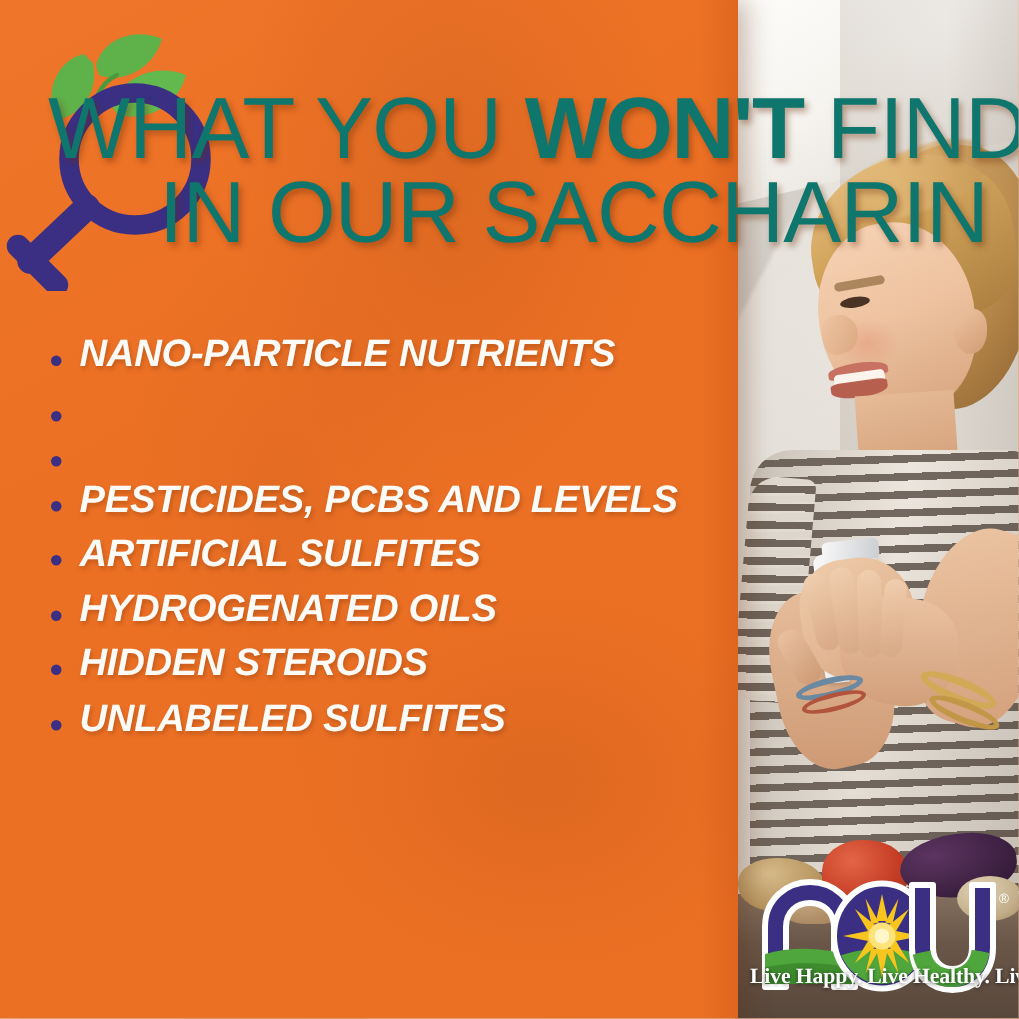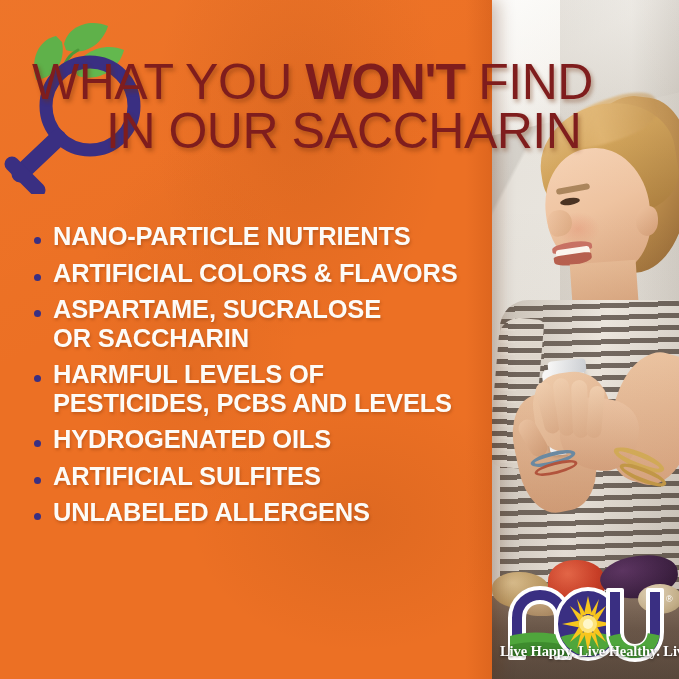--- a/index.html
+++ b/index.html
@@ -315,35 +315,36 @@
   
   .magnifier {
     position:absolute; left:4px; top:14px;
     width:180px; height:180px;
   }
 
   
   .headline {
     position:absolute; left:32px; top:58px;
     width:640px;
-    color:#7f1d1d;
-    font-size:50px;
+    color:#0f766e;
+    font-size:58px;
     line-height:0.97;
     letter-spacing:-0.5px;
     font-weight:500;
     text-shadow:2px 3px 4px rgba(110,45,10,.42);
     white-space:nowrap;
   }
   .hl-line2 { padding-left:74px; }
   .hl-strong { font-weight:800; letter-spacing:-1px; }
 
   
   .bullets {
     position:absolute; left:34px; top:222px;
     width:452px;
+    font-style:italic;
   }
   .bullet-row {
     display:flex;
     align-items:flex-start;
     margin-bottom:8px;
   }
   .bullet-dot {
     flex:0 0 auto;
     width:7px; height:7px;
     border-radius:50%;
@@ -466,60 +467,58 @@
 
     <div class="bullet-row">
       <span class="bullet-dot"></span>
       <span class="bullet-text">
         <span>NANO-PARTICLE NUTRIENTS</span>
       </span>
     </div>
 
     <div class="bullet-row">
       <span class="bullet-dot"></span>
+    </div>
+
+    <div class="bullet-row">
+      <span class="bullet-dot"></span>
+    </div>
+
+    <div class="bullet-row">
+      <span class="bullet-dot"></span>
       <span class="bullet-text">
-        <span>ARTIFICIAL COLORS &amp; FLAVORS</span>
+        <span class="l2">PESTICIDES, PCBS AND LEVELS</span>
       </span>
     </div>
 
     <div class="bullet-row">
       <span class="bullet-dot"></span>
       <span class="bullet-text">
-        <span>ASPARTAME, SUCRALOSE</span>
-        <span class="l2">OR SACCHARIN</span>
-      </span>
-    </div>
-
-    <div class="bullet-row">
-      <span class="bullet-dot"></span>
-      <span class="bullet-text">
-        <span>HARMFUL LEVELS OF</span>
-        <span class="l2">PESTICIDES, PCBS AND LEVELS</span>
+        <span>ARTIFICIAL SULFITES</span>
       </span>
     </div>
 
     <div class="bullet-row">
       <span class="bullet-dot"></span>
       <span class="bullet-text">
         <span>HYDROGENATED OILS</span>
       </span>
     </div>
 
     <div class="bullet-row">
       <span class="bullet-dot"></span>
       <span class="bullet-text">
-        <span>ARTIFICIAL SULFITES</span>
+        <span>HIDDEN STEROIDS</span>
       </span>
     </div>
 
-
     <div class="bullet-row">
       <span class="bullet-dot"></span>
       <span class="bullet-text">
-        <span>UNLABELED ALLERGENS</span>
+        <span>UNLABELED SULFITES</span>
       </span>
     </div>
 
   </div>
 
   <svg class="now-logo" viewBox="0 0 176 92">
     <defs>
       <clipPath id="clipN">
           <path d="M10 78 L10 40 C10 22 24 12 40 12 C56 12 70 22 70 40 L70 78 Z"></path>
         </clipPath>

